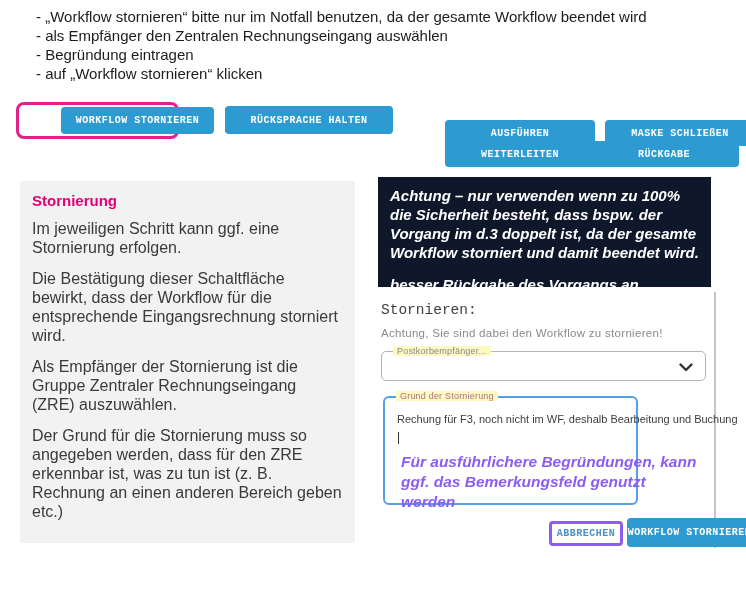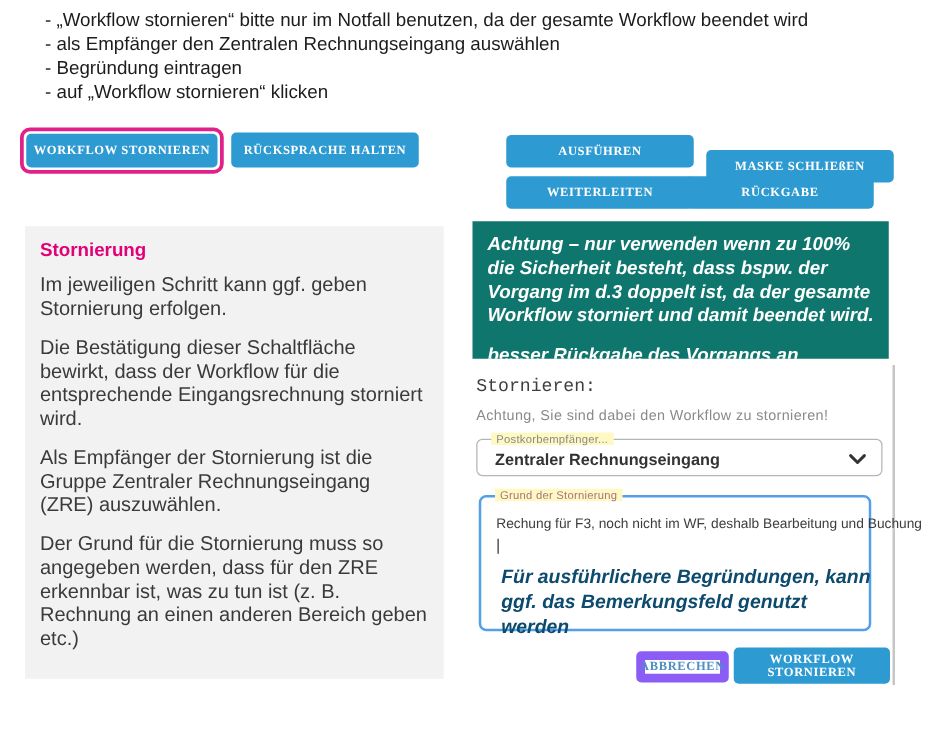--- a/index.html
+++ b/index.html
@@ -6,71 +6,71 @@
   html,body { background:#fff; }
   body { font-family:"Liberation Sans", sans-serif; }
   .page { position:relative; width:746px; height:600px; background:#ffffff; overflow:hidden; }
 
   
   .bullets { position:absolute; left:36px; top:7px; font-size:15px; line-height:19px; color:#1c1c1c; white-space:nowrap; }
 
   
   .btn { position:absolute; display:flex; align-items:center; justify-content:center;
          border:none; border-radius:4px; background:#2d9ad2; color:#ffffff;
-         font-family:Liberation Serif, serif; font-size:10px; font-weight:bold;
-         letter-spacing:.5px; cursor:pointer; }
+         font-family:Liberation Mono, monospace; font-size:10px; font-weight:bold;
+         letter-spacing:.5px; cursor:pointer;margin-left:40px; }
 
   
   .hl { position:absolute; left:16px; top:102px; width:163px; height:37px;
         border:3px solid #e0218a; border-radius:8px; padding:2px; }
   .hl .btn { position:static; width:100%; height:100%; }
 
-  .btn-ruecksprache { left:185px; top:106px; width:150px; height:28px; }
-  .btn-ausfuehren   { left:405px; top:108px; width:150px; height:26px;text-align:center; }
+  .btn-ruecksprache { left:185px; top:106px; width:168px; height:28px; }
+  .btn-ausfuehren   { left:405px; top:120px; width:150px; height:26px;text-align:center; }
   .btn-maske        { left:565px; top:120px; width:150px; height:26px; }
   .btn-weiterleiten { left:405px; top:141px; width:150px; height:26px; }
   .btn-rueckgabe    { left:549px; top:141px; width:150px; height:26px; }
 
   
   .info-panel { position:absolute; left:20px; top:181px; width:335px; height:362px;
                 background:#f2f2f2; padding:11px 12px; overflow:hidden; }
   .info-title { color:#e20077; font-weight:bold; font-size:15px; margin-bottom:10px; }
   .info-panel p { font-size:16px; line-height:19px; color:#3a3a3a; margin-bottom:12px; }
 
   
   .warn-panel { position:absolute; left:378px; top:177px; width:333px; height:110px;
-                background:#0f766e; color:#ffffff; padding:9px 12px; overflow:hidden; }
+                background:#0f172a; color:#ffffff; padding:9px 12px; overflow:hidden; }
   .warn-panel p { font-size:15px; line-height:19px; font-weight:bold; font-style:italic; margin-bottom:13px; }
 
   
   .scrollline { position:absolute; left:714px; top:292px; width:2px; height:256px; background:#c6c6c6; }
 
   
   .dlg-title { position:absolute; left:381px; top:302px; font-size:14.5px; color:#3f3f3f;font-family:Liberation Mono, monospace; }
   .dlg-warn  { position:absolute; left:381px; top:327px; font-size:11.5px; color:#8a8a8a; letter-spacing:.3px; }
 
   .float-label { position:absolute; top:-6px; left:11px; background:#fef9c3; padding:0 4px;
                  font-size:9px; color:#8a8a8a; letter-spacing:.2px; white-space:nowrap; }
 
   .select { position:absolute; left:381px; top:351px; width:325px; height:30px;
             border:1px solid #b5b5b5; border-radius:5px; background:#fff; cursor:pointer; }
   .select-value { position:absolute; left:14px; top:8px; font-size:13px; font-weight:bold; color:#333333; }
   .chev { position:absolute; right:12px; top:11px; }
 
-  .reason { position:absolute; left:383px; top:396px; width:314px; height:109px;
+  .reason { position:absolute; left:383px; top:396px; width:255px; height:109px;
             border:2px solid #54a0e8; border-radius:6px; background:#fff; cursor:text; }
   .reason .float-label { color:#aa7280; top:-7px; }
   .reason-text { position:absolute; left:12px; top:12px; font-size:11px; line-height:19px; color:#3d3d3d; }
   .rline { display:block; white-space:nowrap; }
   .caret { display:inline-block; width:1px; height:12px; background:#333; vertical-align:-2px; margin-left:1px; }
   .annotation { position:absolute; left:16px; top:54px; width:300px;
-                color:#0c4a6e; font-size:15.5px; font-weight:bold; font-style:italic; line-height:20px; }
+                color:#8b5cf6; font-size:15.5px; font-weight:bold; font-style:italic; line-height:20px; }
 
   .btn-ghost { left:509px; top:521px; width:74px; height:25px; background:#ffffff;
-               border:7px solid #8b5cf6; color:#4f8fc4; }
+               border:3px solid #8b5cf6; color:#4f8fc4; }
   .btn-confirm { left:587px; top:518px; width:125px; height:29px; }
 </style>
 </head>
 <body>
 
 <div class="page">
 
   <div class="bullets">
     <div>- „Workflow stornieren“ bitte nur im Notfall benutzen, da der gesamte Workflow beendet wird</div>
     <div>- als Empfänger den Zentralen Rechnungseingang auswählen</div>
@@ -83,39 +83,38 @@
   </div>
   <button class="btn btn-ruecksprache">RÜCKSPRACHE HALTEN</button>
 
   <button class="btn btn-ausfuehren">AUSFÜHREN</button>
   <button class="btn btn-maske">MASKE SCHLIEßEN</button>
   <button class="btn btn-weiterleiten">WEITERLEITEN</button>
   <button class="btn btn-rueckgabe">RÜCKGABE</button>
 
   <div class="info-panel">
     <div class="info-title">Stornierung</div>
-    <p>Im jeweiligen Schritt kann ggf. geben Stornierung erfolgen.</p>
+    <p>Im jeweiligen Schritt kann ggf. eine Stornierung erfolgen.</p>
     <p>Die Bestätigung dieser Schaltfläche bewirkt, dass der Workflow für die entsprechende Eingangsrechnung storniert wird.</p>
     <p>Als Empfänger der Stornierung ist die Gruppe Zentraler Rechnungseingang (ZRE) auszuwählen.</p>
     <p>Der Grund für die Stornierung muss so angegeben werden, dass für den ZRE erkennbar ist, was zu tun ist (z. B. Rechnung an einen anderen Bereich geben etc.)</p>
   </div>
 
   <div class="warn-panel">
     <p>Achtung – nur verwenden wenn zu 100% die Sicherheit besteht, dass bspw. der Vorgang im d.3 doppelt ist, da der gesamte Workflow storniert und damit beendet wird.</p>
     <p>besser Rückgabe des Vorgangs an Zentralen Rechnungseingang</p>
   </div>
 
   <div class="scrollline"></div>
 
   <div class="dlg-title">Stornieren:</div>
   <div class="dlg-warn">Achtung, Sie sind dabei den Workflow zu stornieren!</div>
 
   <div class="select">
     <span class="float-label">Postkorbempfänger...</span>
-    <span class="select-value">Zentraler Rechnungseingang</span>
     <svg class="chev" width="14" height="9" viewBox="0 0 14 9">
       <path d="M1.5 1.5 L7 7 L12.5 1.5" fill="none" stroke="#333" stroke-width="2.4" stroke-linecap="round" stroke-linejoin="round"></path>
     </svg>
   </div>
 
   <div class="reason">
     <span class="float-label">Grund der Stornierung</span>
     <div class="reason-text">
       <span class="rline">Rechung für F3, noch nicht im WF, deshalb Bearbeitung und Buchung</span>
       <span class="rline"><span class="caret"></span></span>

